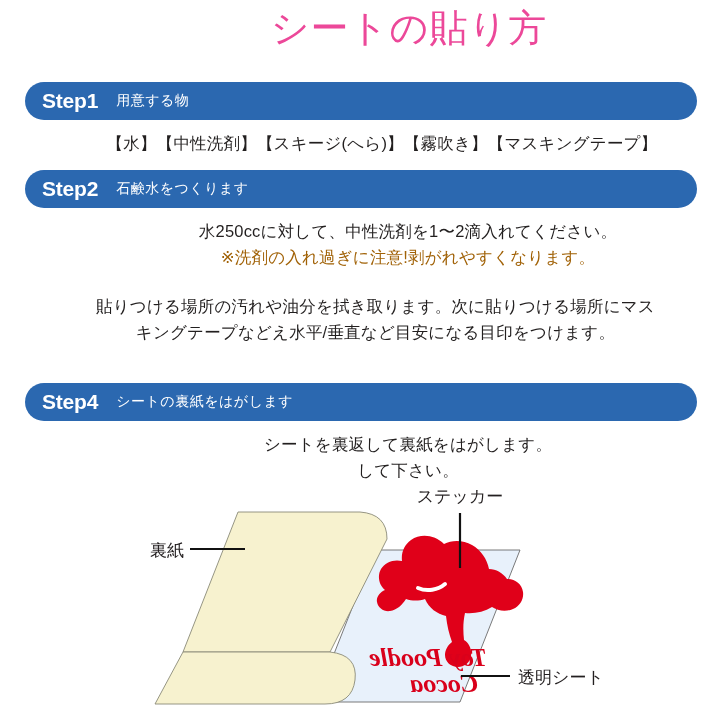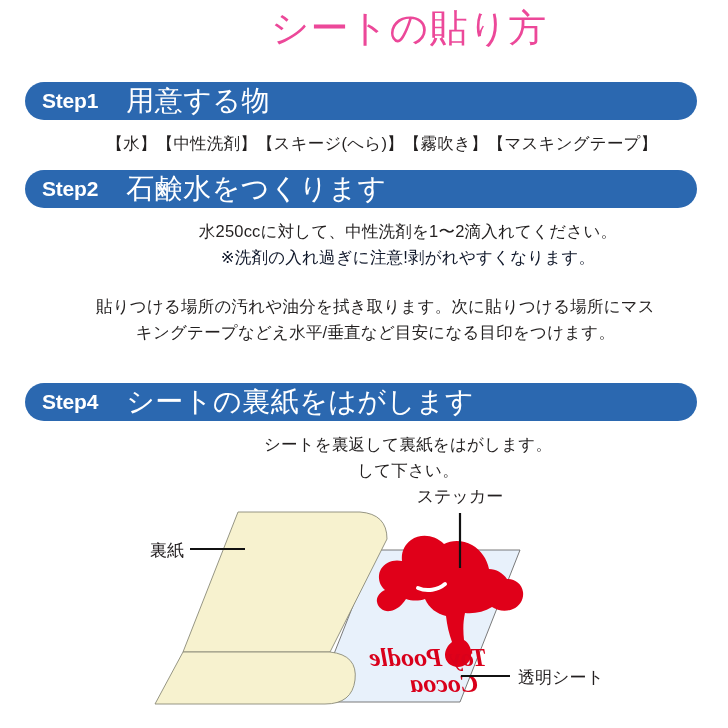--- a/index.html
+++ b/index.html
@@ -63,42 +63,42 @@
     color: #ffffff;
     font-size: 21px;
     font-weight: bold;
     letter-spacing: -0.2px;
     font-family: "Liberation Sans", sans-serif;
     white-space: nowrap;
   }
 
   .step-heading {
     color: #ffffff;
-    font-size: 28px;
+    font-size: 14px;
     font-weight: 400;
-    margin-left: 28px;
+    margin-left: 18px;
     letter-spacing: 0.5px;
     white-space: nowrap;
   }
 
   .step-body {
     margin-left: 88px;
     margin-top: 11px;
     font-size: 16.5px;
     line-height: 1.55;
     color: #221f1f;
     letter-spacing: 0.2px;
   }
 
   .step-body.indent-items {
     margin-left: 36px;
   }
 
   .step-body .warn {
-    color: #0f172a;
+    color: #a16207;
   }
 
   .body-line {
     display: block;
     white-space: nowrap;
   }
 
   .body-para {
     display: block;
     width: 575px;

